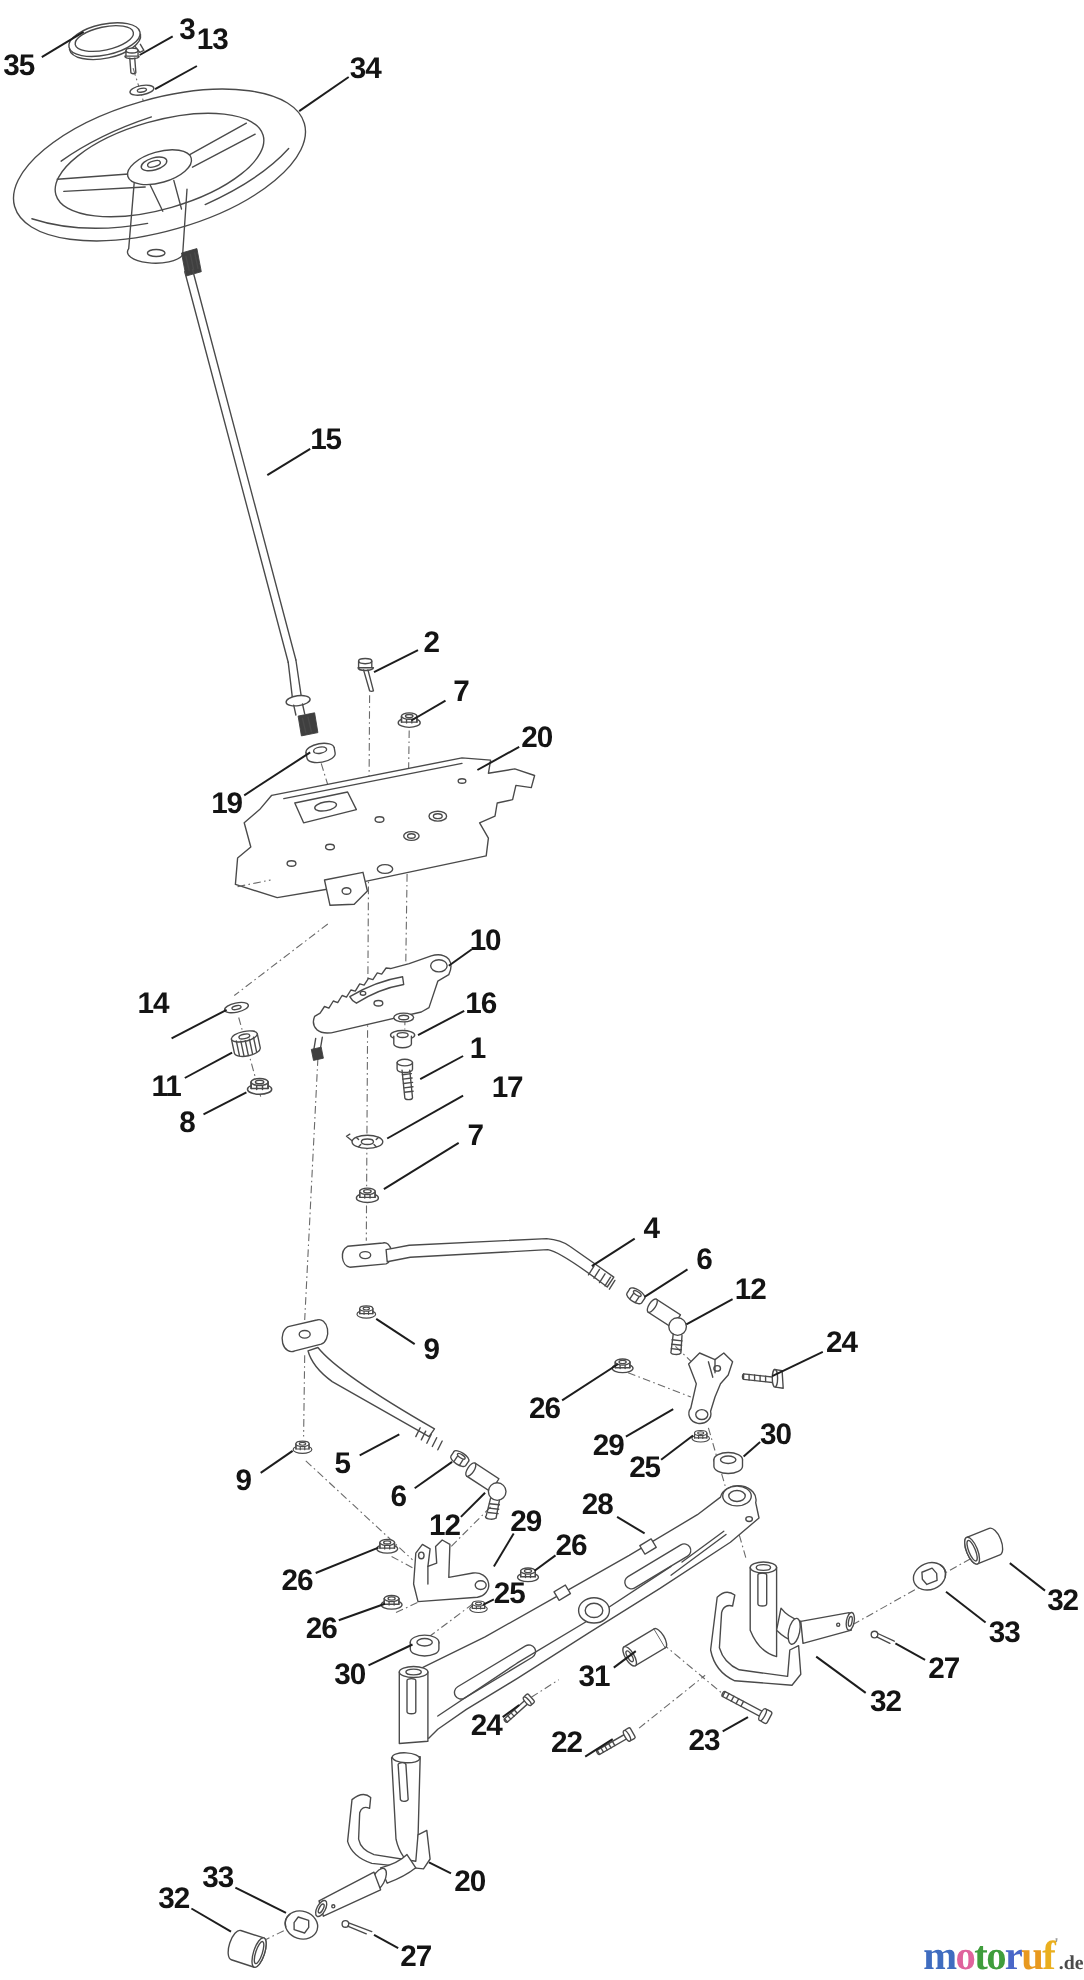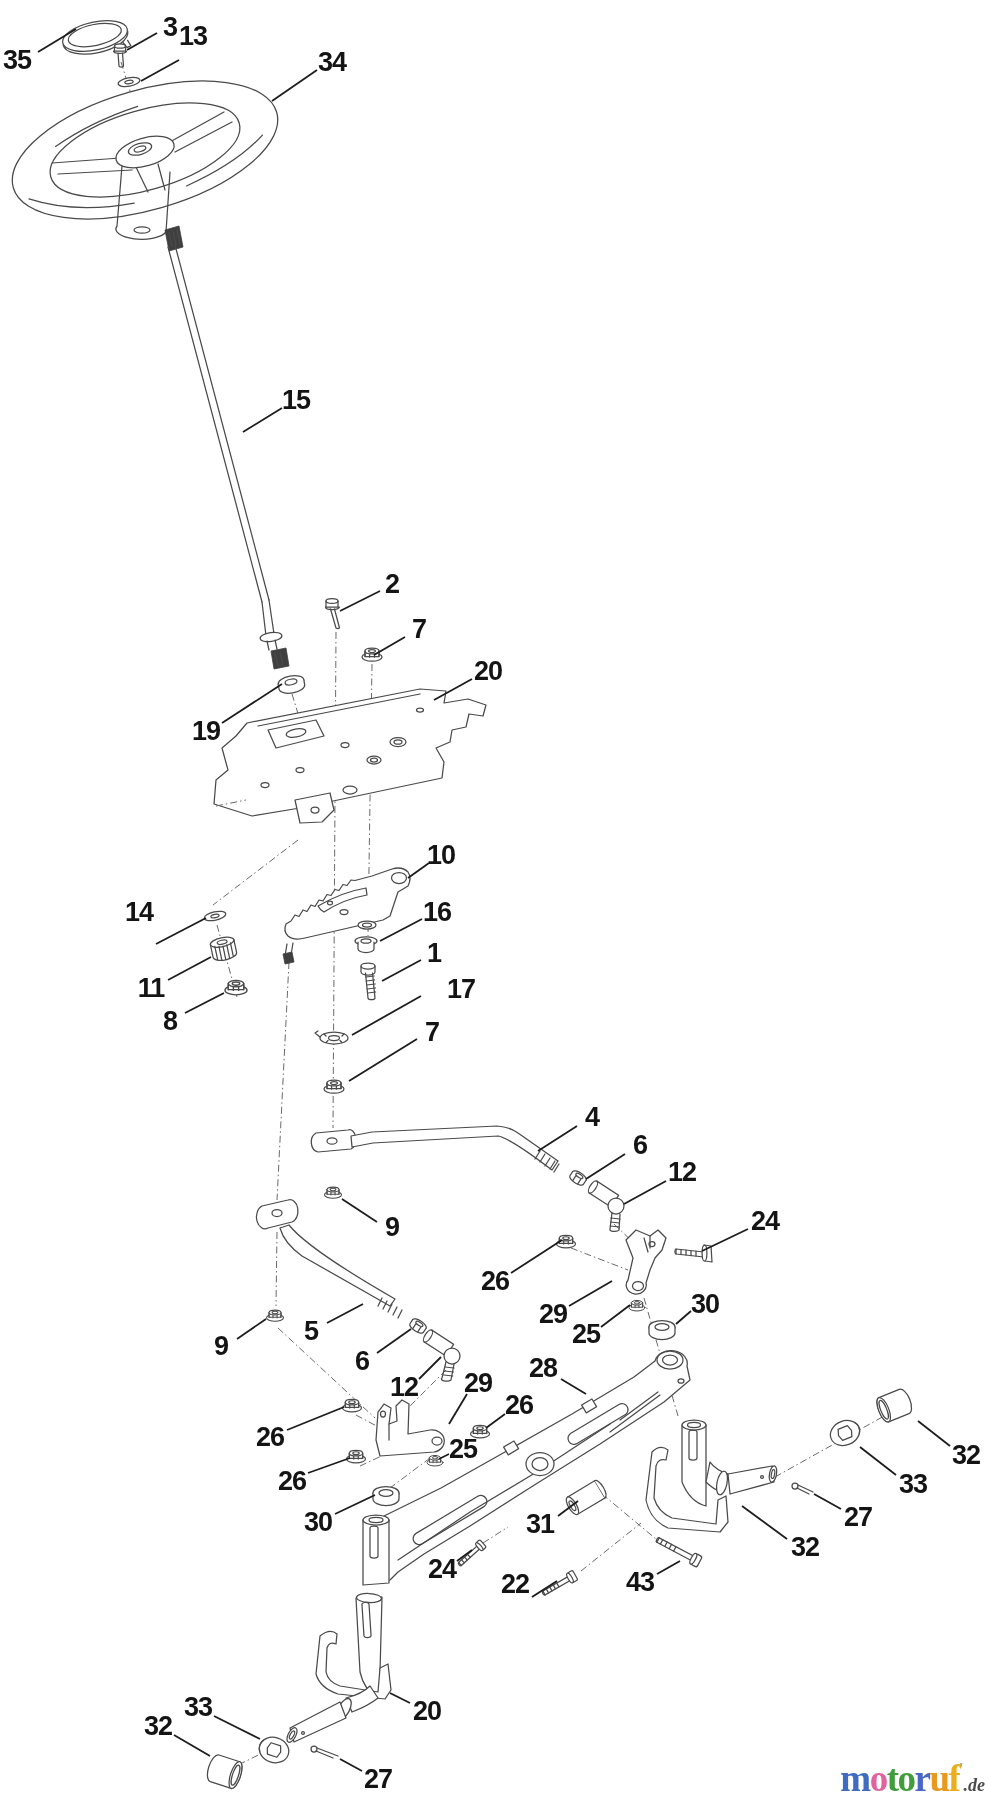--- a/index.html
+++ b/index.html
@@ -11,21 +11,21 @@
   svg .d{fill:#3f3f3f;stroke:#3f3f3f;stroke-width:0.8;}
   svg .cl{stroke:#6a6a6a;stroke-width:1;fill:none;stroke-dasharray:7 3 1.5 3;}
   svg .ldr{stroke:#1d1d1d;stroke-width:1.8;fill:none;}
   .lbl{position:absolute;transform:translate(-50%,-50%);
        font:bold 27px "Liberation Sans",sans-serif;color:#141414;letter-spacing:-1px;
        white-space:nowrap;}
   .logo{position:absolute;left:820px;top:1748px;width:165px;text-align:right;
         font-family:"Liberation Serif",serif;font-weight:bold;font-size:37px;line-height:40px;}
   .logo .ll{letter-spacing:-1.5px;}
   .logo .tick{font-size:15px;color:#9a9a9a;vertical-align:18px;}
-  .logo .tld{font-size:18px;color:#4b4b4b;letter-spacing:0;font-style:italic;}
+  .logo .tld{font-size:18px;color:#4b4b4b;letter-spacing:0;}
 </style>
 </head>
 <body>
 
 <div id="page">
 
 <svg id="art" width="985" height="1800" viewBox="0 0 985 1800">
 
   <g>
     <line class="cl" x1="121" y1="62" x2="149" y2="152"></line>
@@ -562,21 +562,21 @@
   <div class="lbl" style="left:543px;top:1368px">28</div>
   <div class="lbl" style="left:519px;top:1405px">26</div>
   <div class="lbl" style="left:478px;top:1383px">29</div>
   <div class="lbl" style="left:270px;top:1437px">26</div>
   <div class="lbl" style="left:292px;top:1481px">26</div>
   <div class="lbl" style="left:463px;top:1449px">25</div>
   <div class="lbl" style="left:318px;top:1522px">30</div>
   <div class="lbl" style="left:540px;top:1524px">31</div>
   <div class="lbl" style="left:442px;top:1569px">24</div>
   <div class="lbl" style="left:515px;top:1584px">22</div>
-  <div class="lbl" style="left:640px;top:1582px">43</div>
+  <div class="lbl" style="left:640px;top:1582px">23</div>
   <div class="lbl" style="left:805px;top:1547px">32</div>
   <div class="lbl" style="left:858px;top:1517px">27</div>
   <div class="lbl" style="left:913px;top:1484px">33</div>
   <div class="lbl" style="left:966px;top:1455px">32</div>
   <div class="lbl" style="left:427px;top:1711px">20</div>
   <div class="lbl" style="left:198px;top:1707px">33</div>
   <div class="lbl" style="left:158px;top:1726px">32</div>
   <div class="lbl" style="left:378px;top:1779px">27</div>
 
   <div class="logo">

